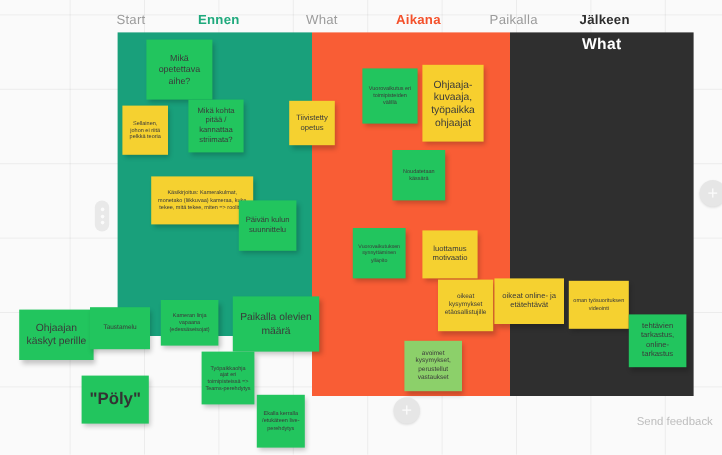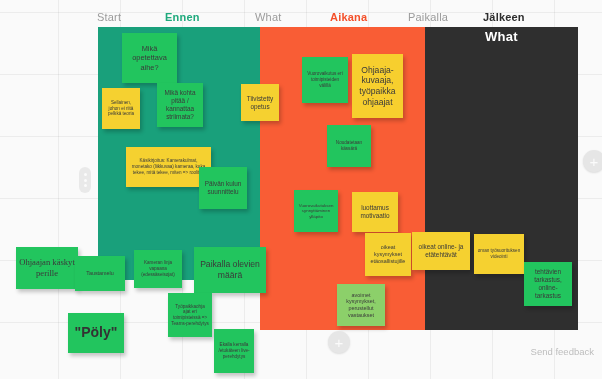--- a/index.html
+++ b/index.html
@@ -95,21 +95,21 @@
   <div class="col col-dark"></div>
   <div class="col-title">What</div>
 
   <div class="hdr muted" style="left:97px">Start</div>
   <div class="hdr green" style="left:165px">Ennen</div>
   <div class="hdr muted" style="left:255px">What</div>
   <div class="hdr orange" style="left:330px">Aikana</div>
   <div class="hdr muted" style="left:408px">Paikalla</div>
   <div class="hdr dark" style="left:483px">Jälkeen</div>
 
-  <div class="note n-white fs9" style="left:16px;top:247px;width:62px;height:42px;font-family:Liberation Serif, serif;">Ohjaajan käskyt perille</div>
+  <div class="note n-white fs9" style="left:16px;top:258px;width:62px;height:42px;">Ohjaajan käskyt perille</div>
   <div class="note n-white fs6" style="left:75px;top:256px;width:50px;height:35px;">Taustamelu</div>
   <div class="note n-white fs14" style="left:68px;top:313px;width:56px;height:40px;font-weight:bold;color:#333;">"Pöly"</div>
 
   <div class="note n-white fs8" style="left:122px;top:33px;width:55px;height:50px;">Mikä opetettava aihe?</div>
   <div class="note n-yellow fs5" style="left:102px;top:88px;width:38px;height:41px;">Sellainen, johon ei riitä pelkkä teoria</div>
   <div class="note n-white fs7" style="left:157px;top:83px;width:46px;height:44px;">Mikä kohta pitää / kannattaa striimata?</div>
   <div class="note n-yellow fs5" style="left:126px;top:147px;width:85px;height:40px;">Käsikirjoitus: Kamerakulmat, monetako (liikkuvaa) kameraa, kuka tekee, mitä tekee, miten =&gt; roolitus</div>
   <div class="note n-white fs7" style="left:199px;top:167px;width:48px;height:42px;">Päivän kulun suunnittelu</div>
   <div class="note n-white fs5" style="left:134px;top:250px;width:48px;height:38px;">Kameran linja vapaana (edessäseisojat)</div>
   <div class="note n-white fs9" style="left:194px;top:247px;width:72px;height:46px;">Paikalla olevien määrä</div>

